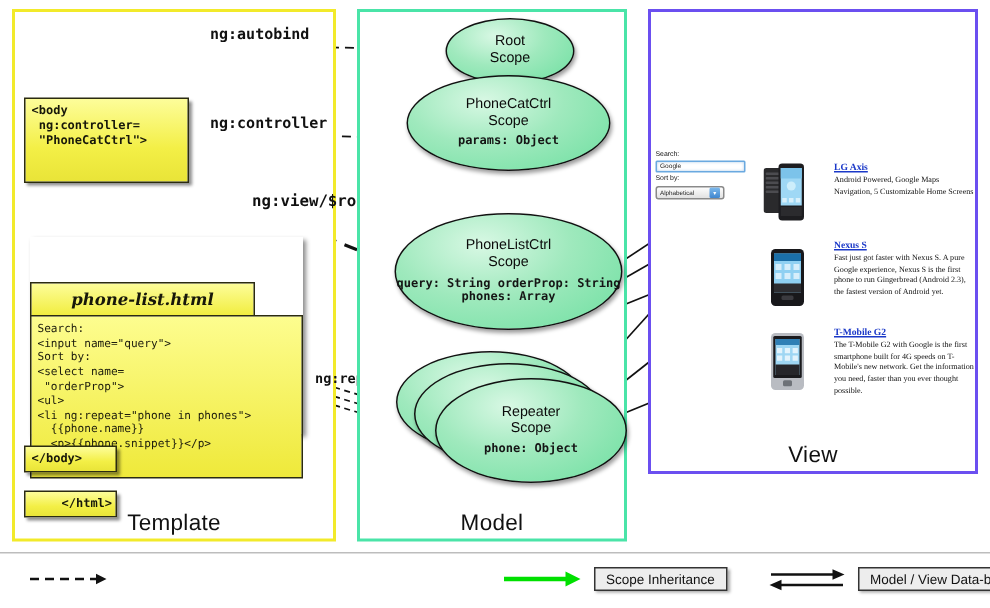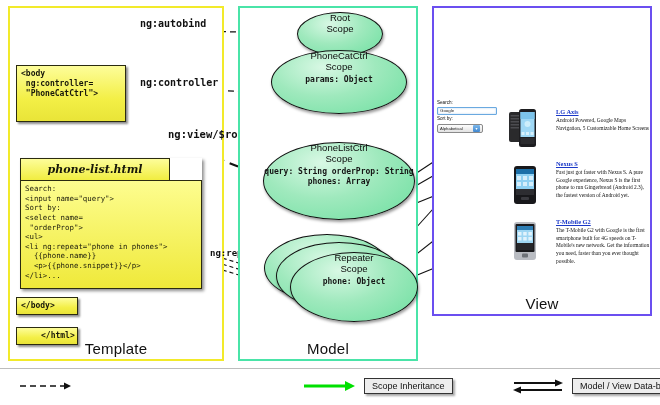--- a/index.html
+++ b/index.html
@@ -31,32 +31,32 @@
                background:#fbfbc7;margin:0 2px;vertical-align:middle;}
 
   
   #note{position:absolute;left:20px;top:158px;width:182px;height:131px;
         box-shadow:2px 2px 3px rgba(0,0,0,.45);}
   #note .note-head{box-sizing:border-box;height:22px;width:150px;
         background:linear-gradient(180deg,#fdfd9a,#f1ed40);
         border:1.5px solid #2b2b10;border-bottom:none;
         font-family:"DejaVu Serif",serif;font-style:italic;font-weight:bold;
         font-size:11px;color:#17170a;display:flex;align-items:center;
-        justify-content:center;}
+        justify-content:center;margin-top:30px;}
   #note .note-body{box-sizing:border-box;width:182px;height:109px;
         background:linear-gradient(180deg,#fdfd8f,#efe93a);
         border:1.5px solid #2b2b10;padding:3px 4px;
         font-family:"DejaVu Sans Mono",monospace;font-size:7.4px;line-height:1.3;
         color:#1a1a0c;white-space:pre;overflow:hidden;}
 
   
   .scope{position:absolute;border:1.5px solid #111;border-radius:50%;
          background:radial-gradient(ellipse at 38% 26%,#d8f8e4 0%,#9fe9bd 45%,#6ddfa0 100%);
          box-shadow:1px 2px 3px rgba(0,0,0,.4);
-         display:flex;flex-direction:column;align-items:center;
+         display:flex;flex-direction:column;align-items:center;justify-content:center;
          text-align:center;color:#0b0b0b;}
   .scope .sname{font-size:9.5px;line-height:1.12;}
   .scope .sattr{font-family:"DejaVu Sans Mono",monospace;font-size:8px;
                 font-weight:bold;line-height:1.2;margin-top:3px;color:#151515;}
   #scope-root{left:297px;top:12px;width:84px;height:42px;}
   #scope-cat{left:271px;top:50px;width:134px;height:62px;}
   #scope-list{left:263px;top:142px;width:150px;height:76px;}
   #rep-stack{position:absolute;left:264px;top:234px;width:152px;height:86px;}
   #rep-stack .scope{left:0;top:0;width:124px;height:66px;}
   #rep-stack .r1{left:0;top:0;}
@@ -103,21 +103,21 @@
   #entry2{left:556px;top:160px;}
   #entry3{left:556px;top:218px;}
 
   
   #legend{position:absolute;left:0;top:368px;width:660px;height:37px;
           background:#fff;border-top:1px solid #bdbdbd;}
   .lg{position:absolute;top:8px;height:18px;display:flex;align-items:center;gap:6px;}
   .lgbox{box-sizing:border-box;border:1.5px solid #333;background:#ededed;
          font-size:9px;color:#111;padding:2px 7px;line-height:1.2;
          box-shadow:1.5px 1.5px 2px rgba(0,0,0,.35);white-space:nowrap;}
-  #lg1{left:18px;} #lg2{left:302px;} #lg3{left:510px;}
+  #lg1{left:18px;} #lg2{left:334px;} #lg3{left:510px;}
   .lgicon{width:56px;height:16px;flex:0 0 56px;}
 </style>
 </head>
 <body>
 
 <div id="stage">
 
   <svg id="wires" viewBox="0 0 660 405">
     <defs>
       <marker id="ahB" markerWidth="7" markerHeight="7" refX="6" refY="3" orient="auto">

